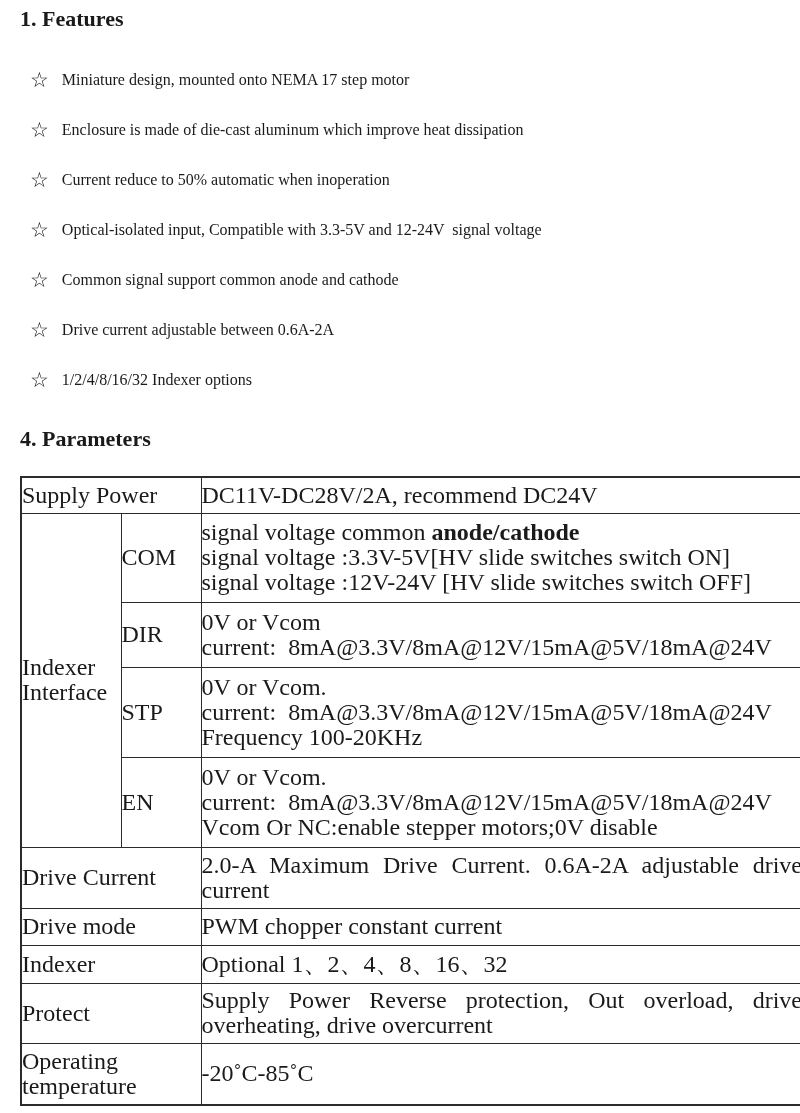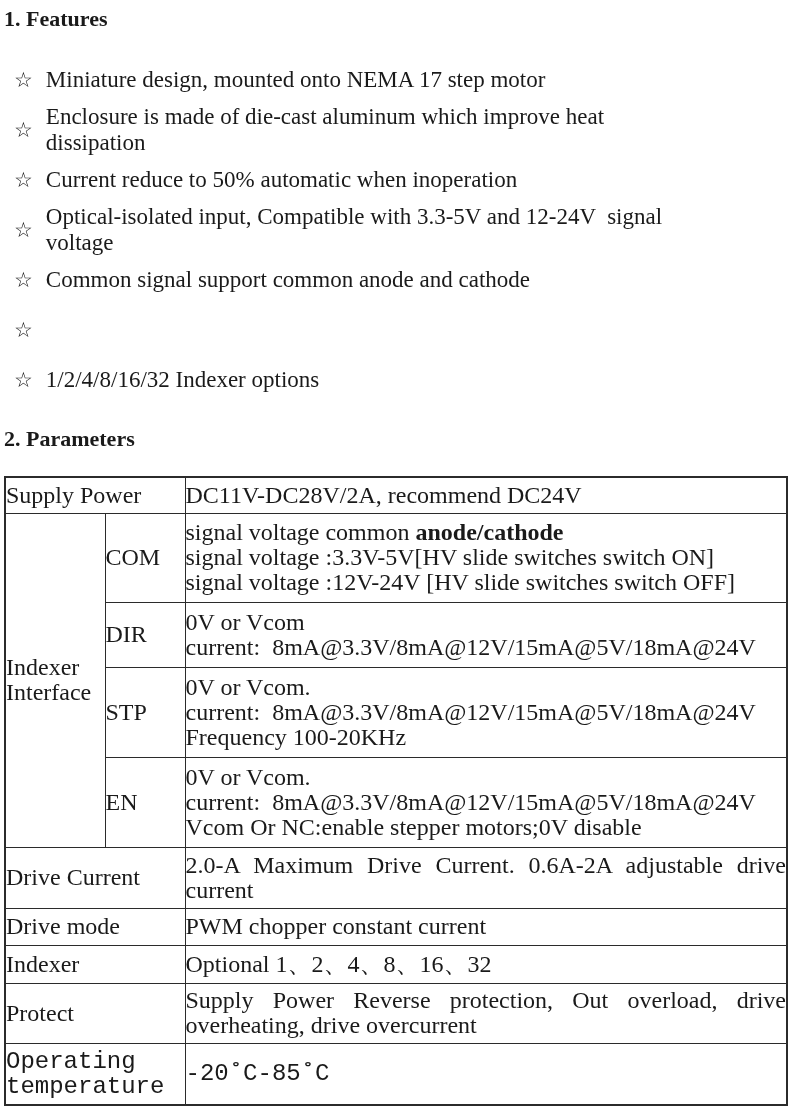--- a/index.html
+++ b/index.html
@@ -8,21 +8,21 @@
     background: #ffffff;
   }
   body {
     width: 800px;
     height: 1113px;
     font-family: "Liberation Serif", "DejaVu Serif", serif;
     color: #1a1a1a;
     overflow: hidden;
   }
   .page {
-    padding: 8px 10px 0 4px;
+    padding: 8px 10px 0 20px;
     box-sizing: border-box;
     width: 696px;
   }
   .doc-heading {
     font-size: 22px;
     font-weight: bold;
     line-height: 22px;
     margin: 0;
   }
   .features-list {
@@ -36,21 +36,21 @@
     height: 50px;
     padding-left: 10px;
   }
   .star {
     font-size: 21px;
     line-height: 21px;
     margin-right: 13px;
     flex: 0 0 auto;
   }
   .feature-text {
-    font-size: 23px;
+    font-size: 16px;
     white-space: pre-wrap;
   }
   .params-heading {
     margin-top: 23px;
   }
   table.params {
     margin-top: 26px;
     border-collapse: collapse;
     table-layout: fixed;
     width: 782px;
@@ -87,21 +87,20 @@
   .r-stp    { height: 90px; }
   .r-en     { height: 90px; }
   .r-drivecur { height: 61px; }
   .r-drivemode { height: 37px; }
   .r-indexer { height: 38px; }
   .r-protect { height: 60px; font-family: Liberation Serif, serif; }
   .r-temp   { height: 62px; }
   .r-temp td {
     vertical-align: top;
     padding-top: 5px;
-    font-family: Liberation Mono, monospace;
   }
   .ln { line-height: 25px; }
   .pre { white-space: pre-wrap; }
   .just {
     text-align: justify;
     text-align-last: justify;
   }
 </style>
 </head>
 <body>
@@ -126,28 +125,29 @@
     <li class="feature-item">
       <span class="star">☆</span>
       <span class="feature-text">Optical-isolated input, Compatible with 3.3-5V and 12-24V  signal voltage</span>
     </li>
     <li class="feature-item">
       <span class="star">☆</span>
       <span class="feature-text">Common signal support common anode and cathode</span>
     </li>
     <li class="feature-item">
       <span class="star">☆</span>
+      <span class="feature-text">Drive current adjustable between 0.6A-2A</span>
     </li>
     <li class="feature-item">
       <span class="star">☆</span>
       <span class="feature-text">1/2/4/8/16/32 Indexer options</span>
     </li>
   </ul>
 
-  <h2 class="doc-heading params-heading">2. Parameters</h2>
+  <h2 class="doc-heading params-heading">4. Parameters</h2>
 
   <table class="params">
     <colgroup>
       <col style="width:100px">
       <col style="width:80px">
       <col style="width:602px">
     </colgroup>
     <tbody>
       <tr class="r-supply">
         <td colspan="2" class="lbl">Supply Power</td>

